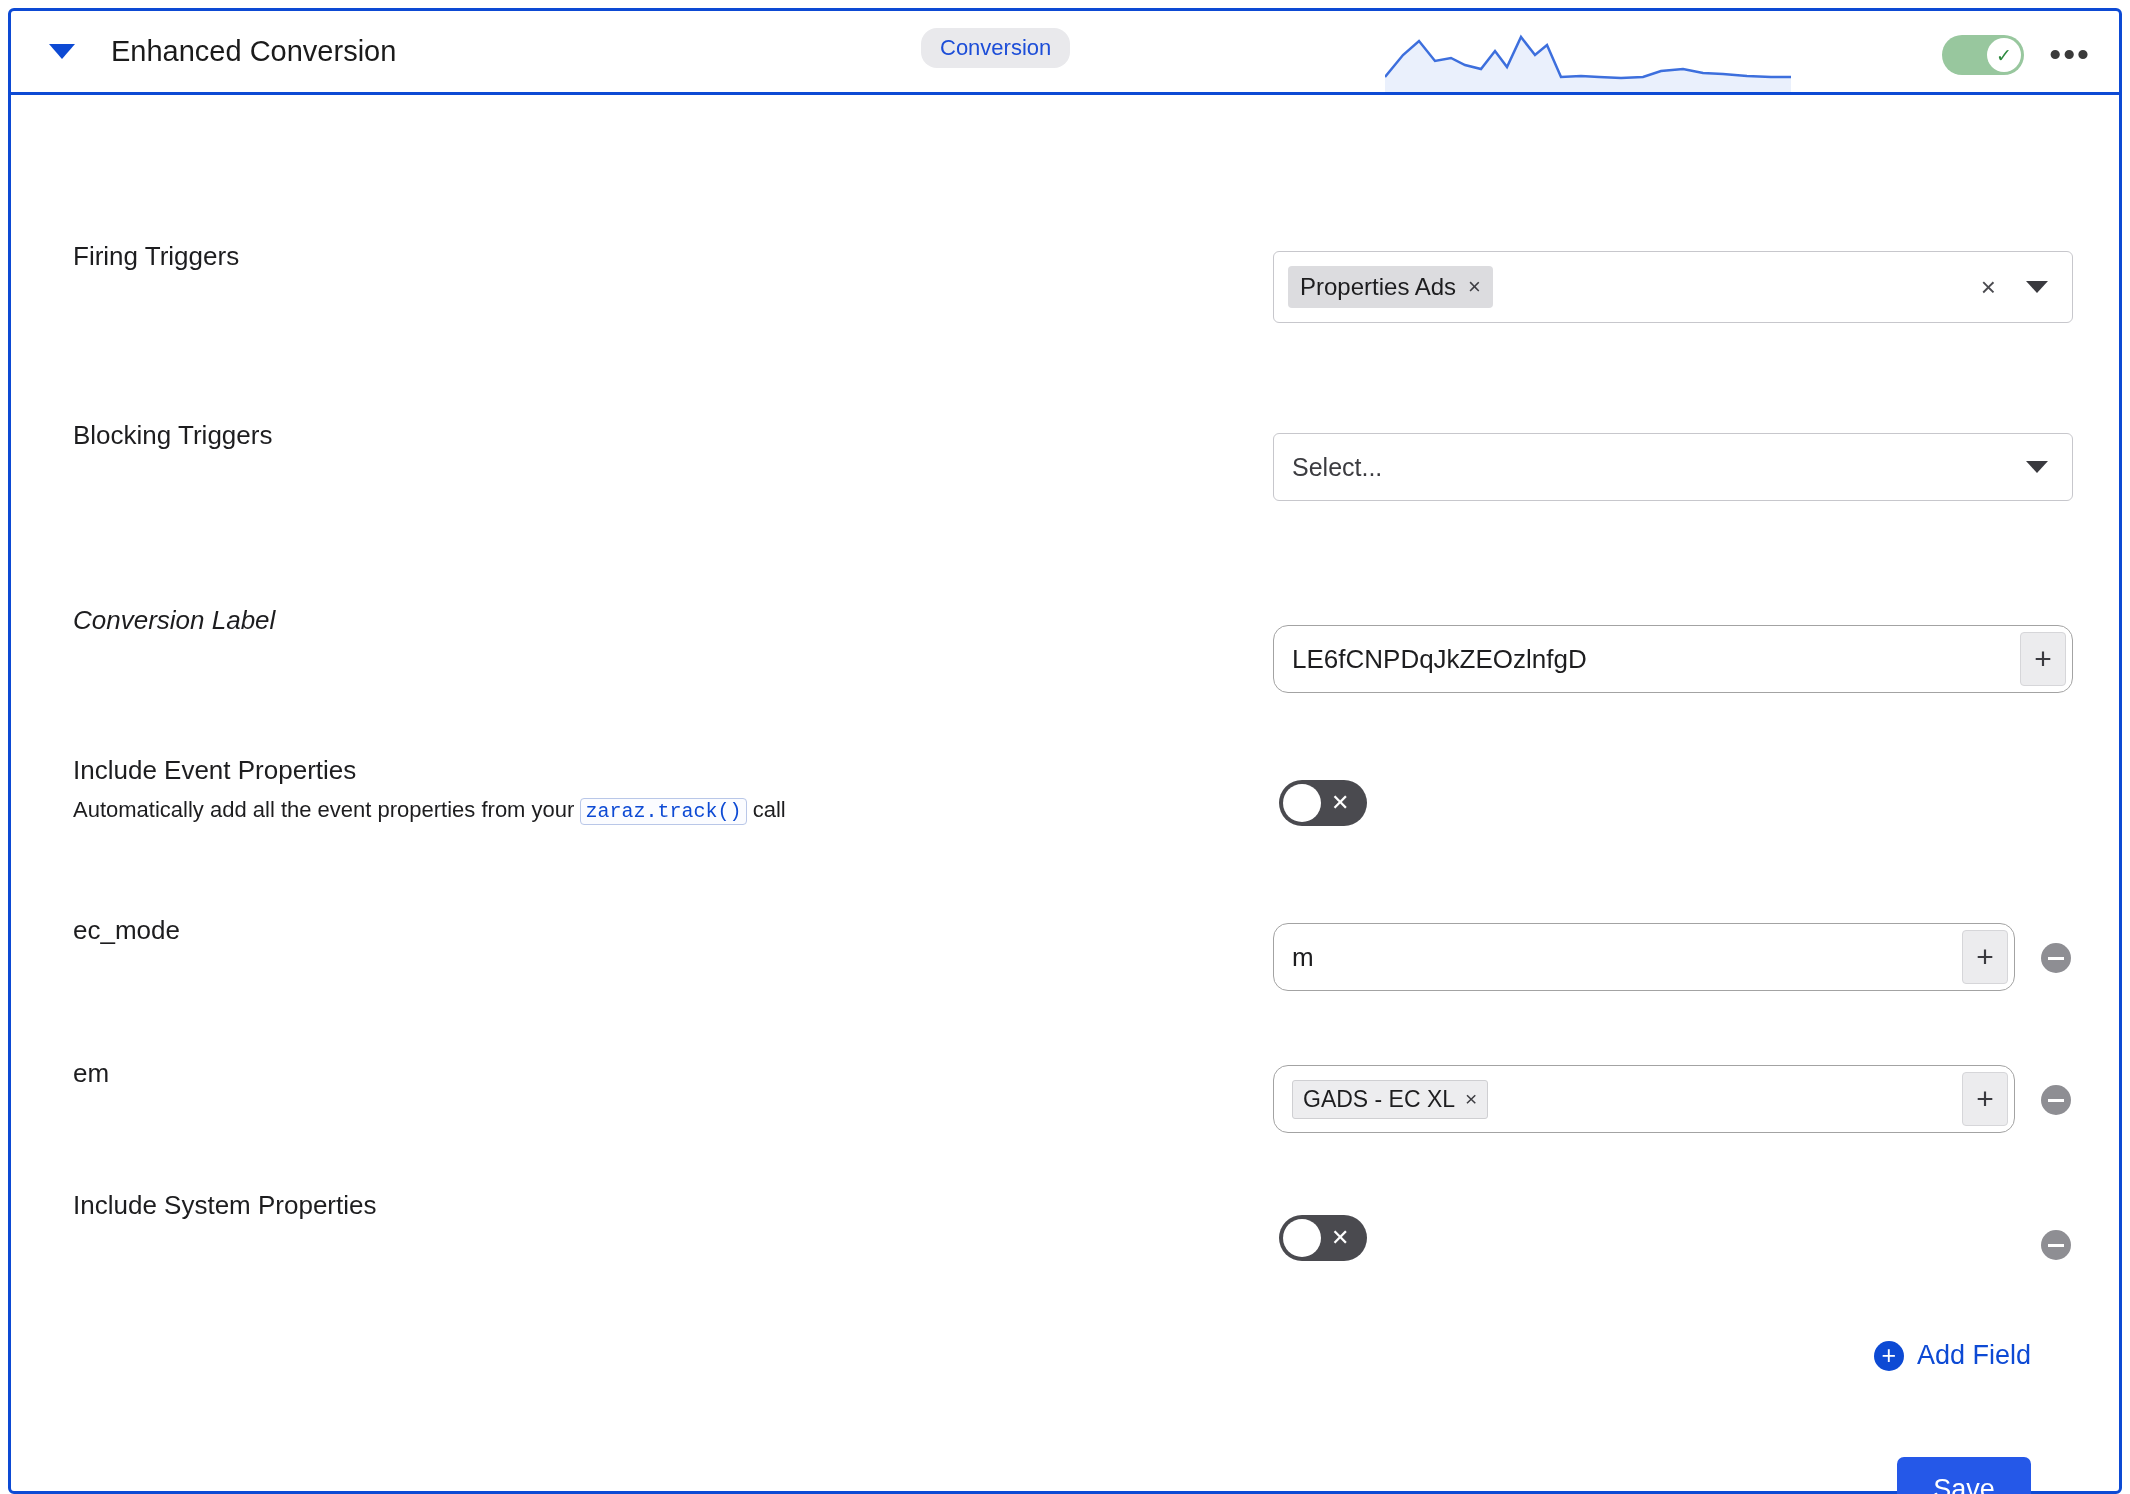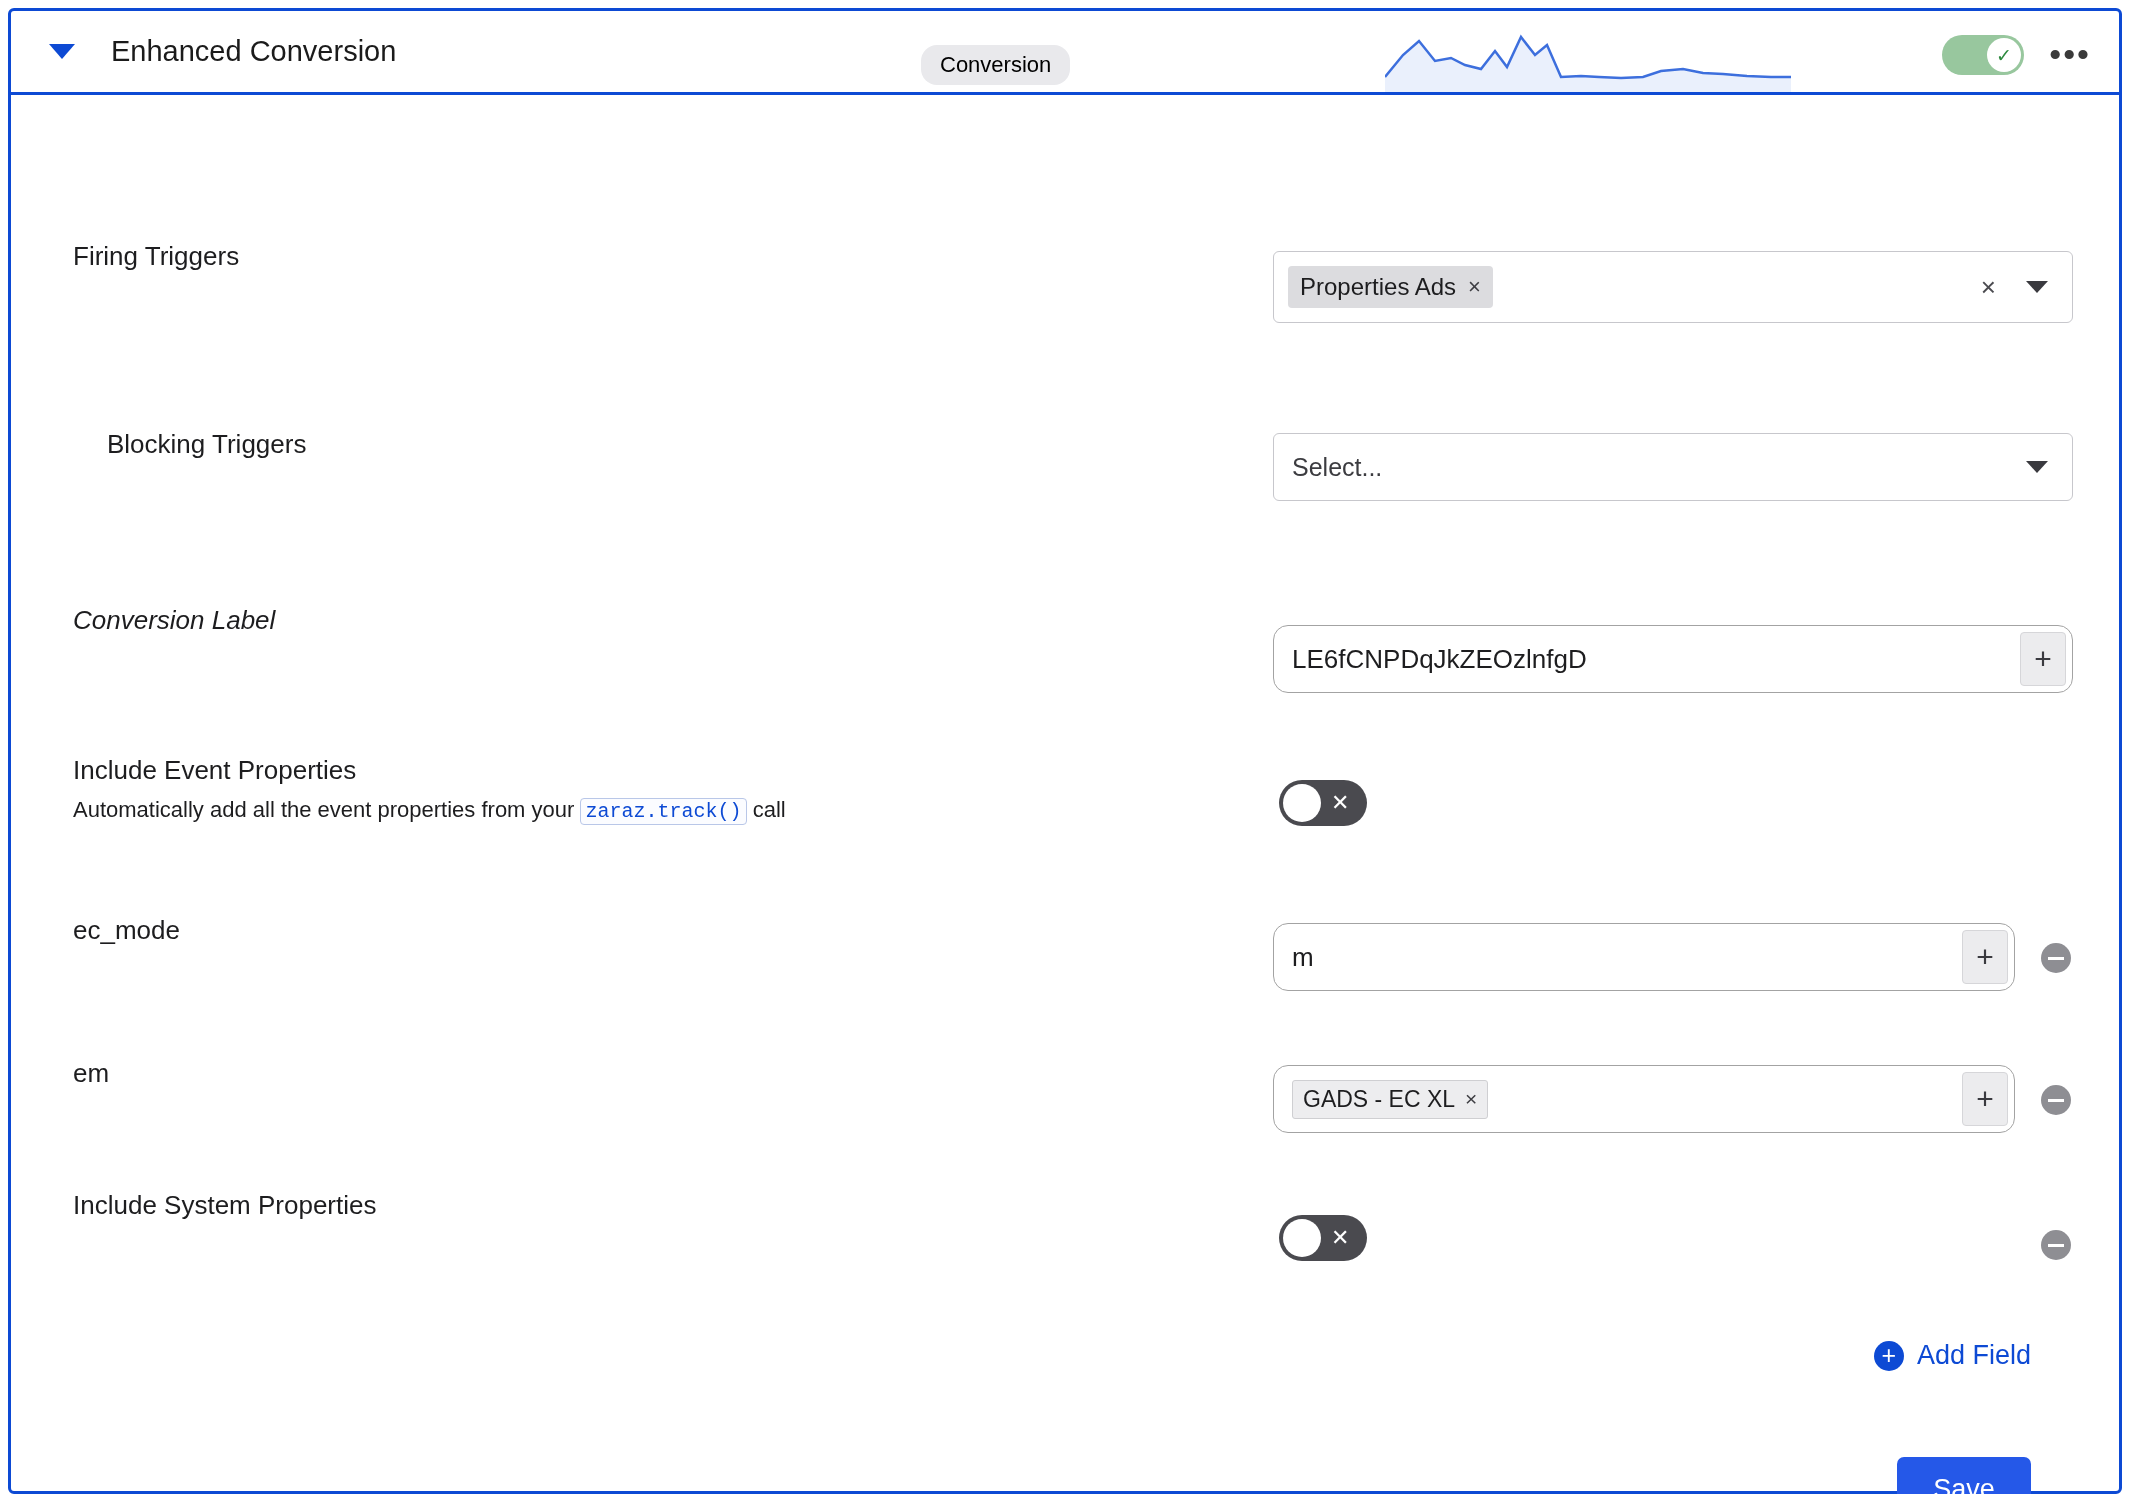--- a/index.html
+++ b/index.html
@@ -52,23 +52,23 @@
   }
   .card-title {
     font-size: 29px;
     color: #1b1b1b;
     margin-left: 14px;
     white-space: nowrap;
   }
   .pill {
     position: absolute;
     left: 910px;
-    top: 34px;
+    top: 17px;
     background: #e9e9ec;
-    color: #000000;
+    color: #1d4ed8;
     font-size: 22px;
     padding: 7px 19px;
     border-radius: 16px;
     white-space: nowrap;
   }
   .sparkline {
     position: absolute;
     left: 1374px;
     top: 14px;
     width: 406px;
@@ -349,21 +349,21 @@
       </div>
       <div class="select-box" style="left:1262px; top:156px; width:800px; height:72px;">
         <div class="tag">
           <span>Properties Ads</span>
           <span class="x">×</span>
         </div>
         <div class="clear-x">×</div>
         <div class="caret"></div>
       </div>
 
-      <div class="row" style="left:62px; top:334px;margin-left:34px;">
+      <div class="row" style="left:62px; top:325px;">
         <div class="label">Blocking Triggers</div>
       </div>
       <div class="select-box" style="left:1262px; top:338px; width:800px; height:68px;">
         <div class="placeholder">Select...</div>
         <div class="caret"></div>
       </div>
 
       <div class="row" style="left:62px; top:510px;font-style:italic;">
         <div class="label">Conversion Label</div>
       </div>

